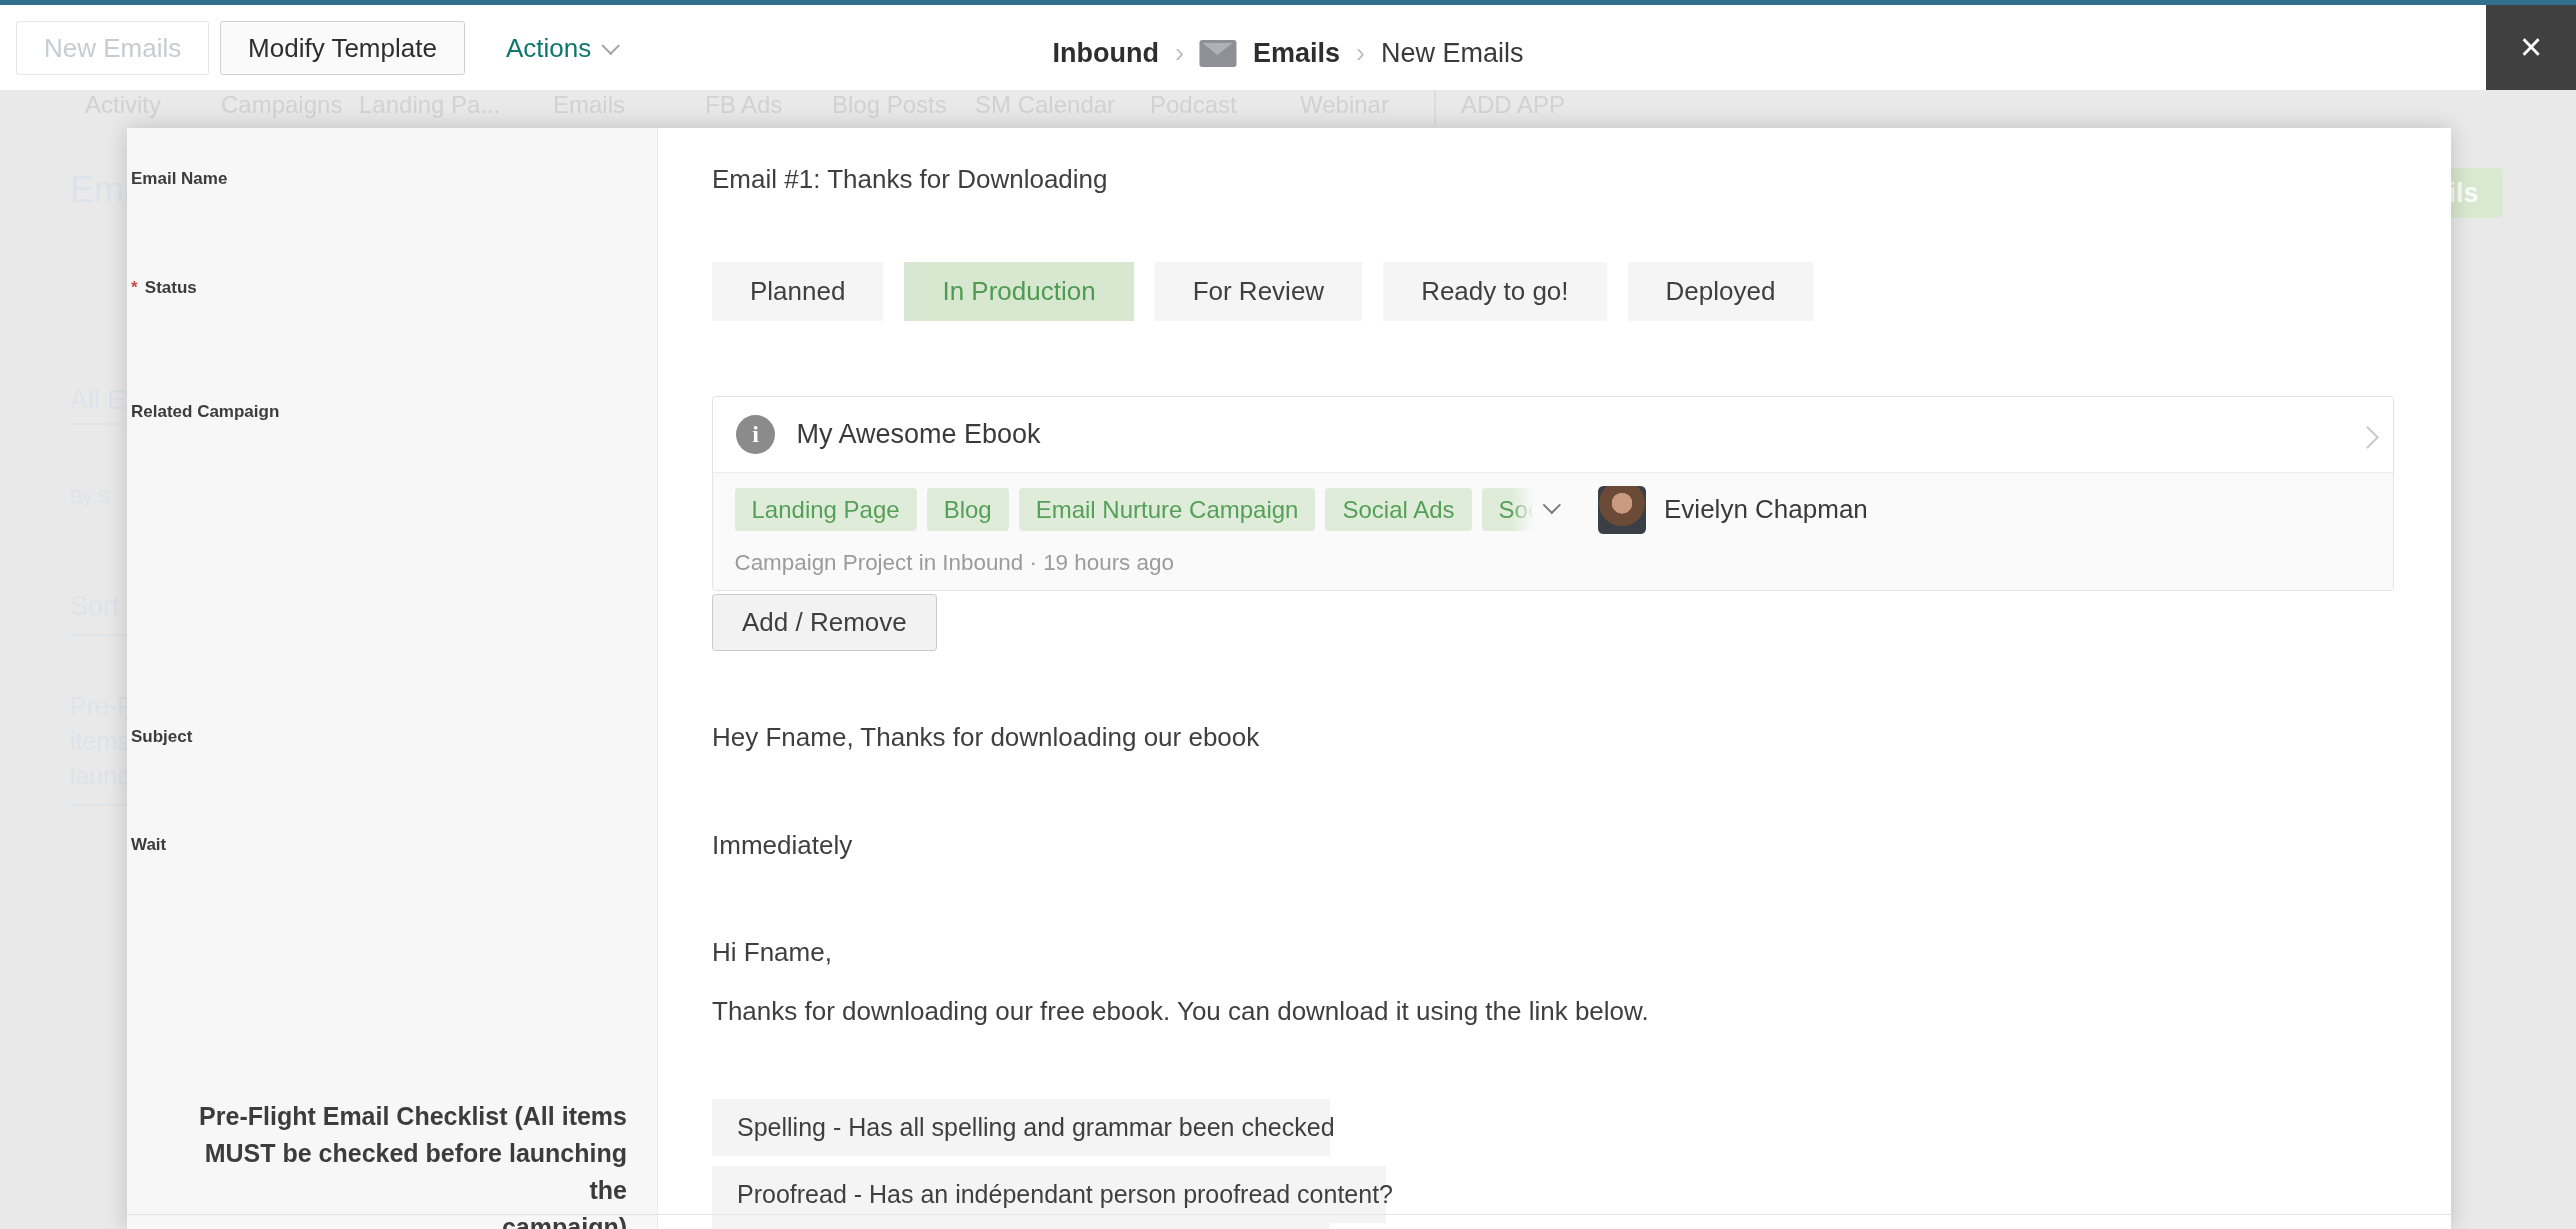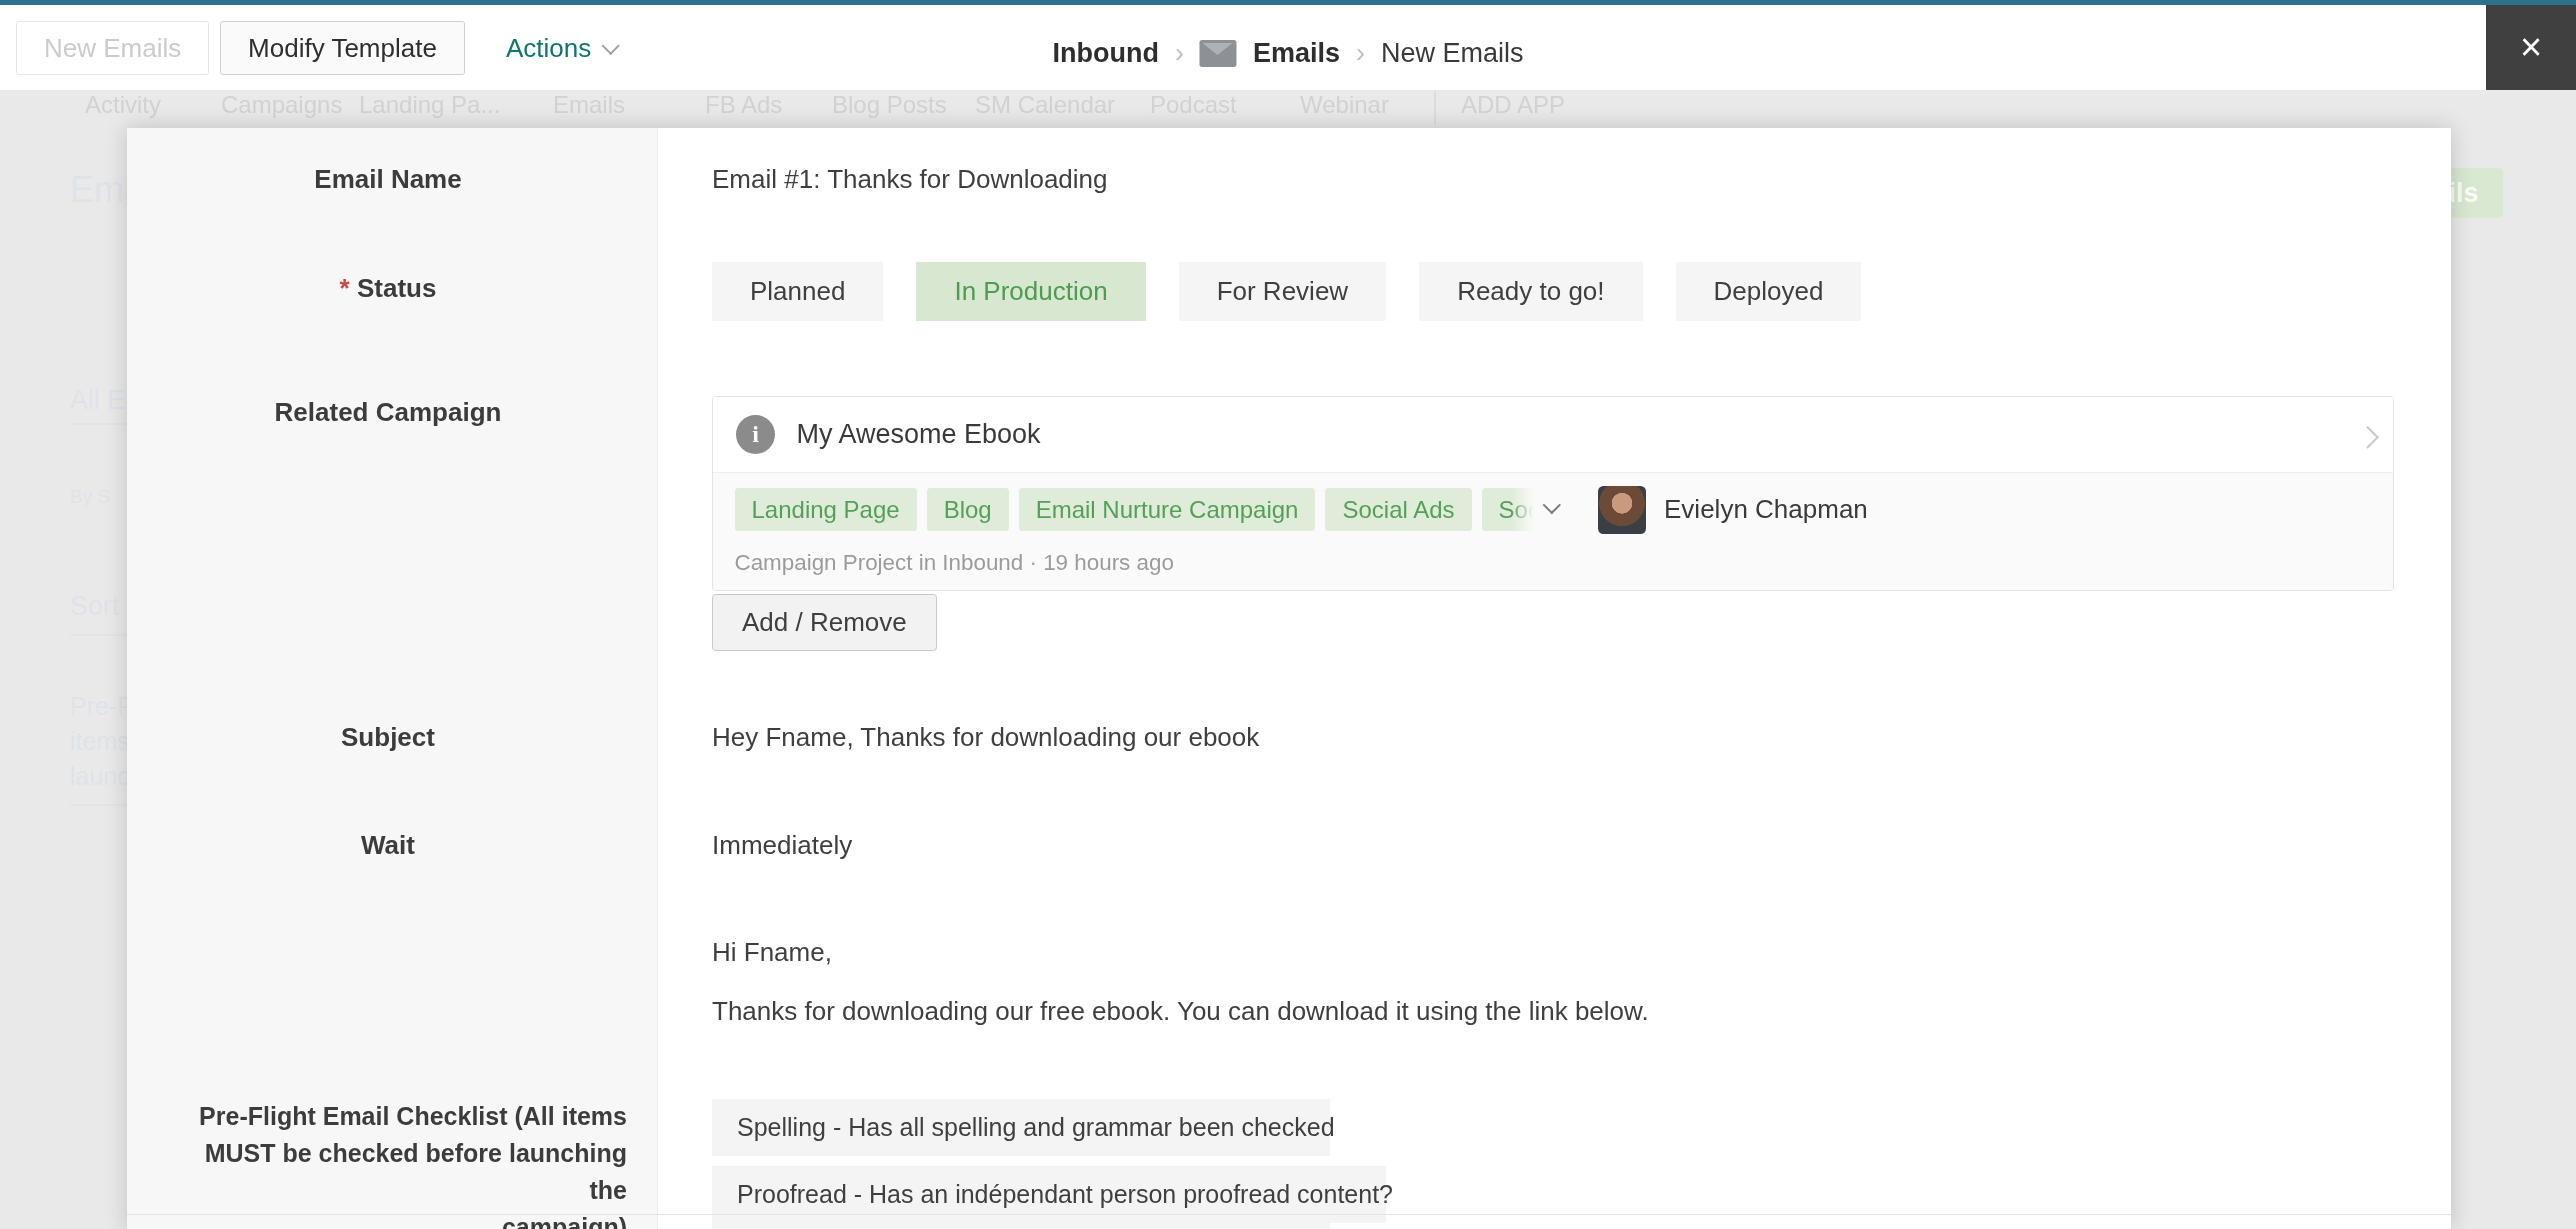--- a/index.html
+++ b/index.html
@@ -36,27 +36,27 @@
   .bg-underline { position:absolute; height:1.8px; background:#e0e5e9; z-index:1; }
   .bg-green-btn { position:absolute; left:2304px; top:168px; width:199px; height:50px; background:#d9e8d0;
                   border-radius:4.5px; color:#fafcf8; font-size:27px; font-weight:bold; display:flex;
                   align-items:center; justify-content:center; z-index:2; }
 
   
   .modal { position:absolute; left:127px; top:128px; width:2324px; height:1102px; background:#ffffff;
            box-shadow:0 0 21.5px rgba(0,0,0,0.18); z-index:10; overflow:hidden; }
   .label-col { position:absolute; left:0; top:0; width:531px; height:100%; background:#f7f7f7;
                border-right:0.9px solid #ebebeb; }
-  .f-label { position:absolute; left:11px; width:500px; text-align:center; font-weight:bold; font-size:26px;
+  .f-label { position:absolute; left:4px; width:500px; text-align:left; font-weight:bold; font-size:17px;
              color:#3c3c3c; line-height:30.5px; z-index:2; }
   .req { color:#cc4943; margin-right:7.2px; }
   .f-value { position:absolute; font-size:26px; color:#3f3f3f; line-height:30.5px; z-index:2; white-space:nowrap; }
 
   
-  .status-row { position:absolute; left:585px; top:134px; display:flex; gap:33px; z-index:2; }
+  .status-row { position:absolute; left:585px; top:134px; display:flex; gap:21px; z-index:2; }
   .status-btn { height:59px; padding:0 38px; background:#f5f5f5; color:#3f3f3f; font-size:26px;
                 display:flex; align-items:center; justify-content:center; cursor:pointer; }
   .status-btn.selected { background:#d7e7d0; color:#4e9b51; }
 
   
   .camp-card { position:absolute; left:585px; top:268px; width:1682px; border:0.9px solid #e3e3e3;
                border-radius:3.6px; z-index:2; overflow:hidden; background:#fff; }
   .camp-head { height:75px; display:flex; align-items:center; padding:0 23px; background:#fff; position:relative; }
   .info-icon { width:39px; height:39px; border-radius:50%; background:#8b8b8b; color:#ffffff; font-size:24px;
                font-weight:bold; display:flex; align-items:center; justify-content:center; font-family:"Liberation Serif", serif; }

